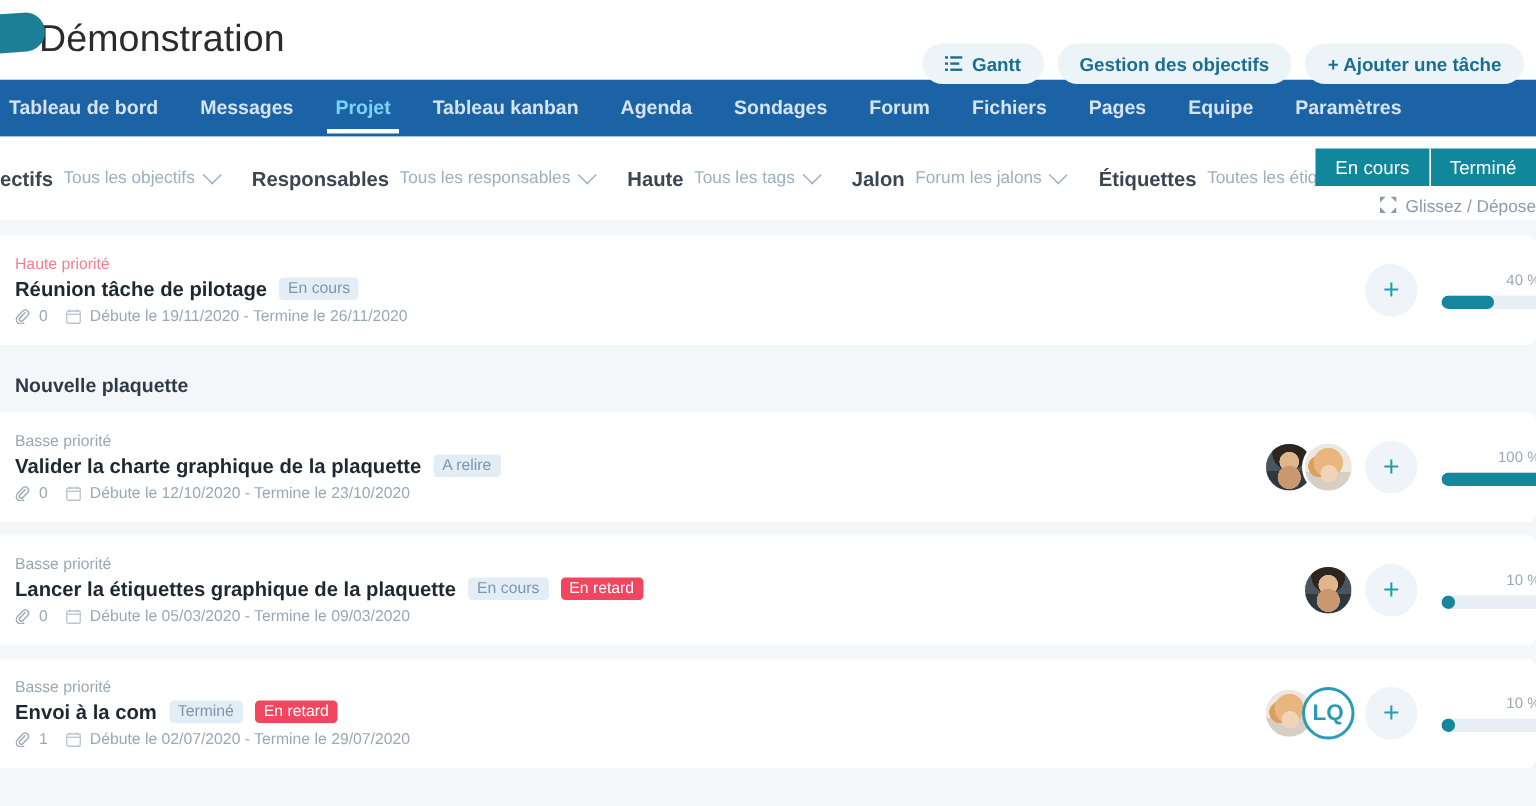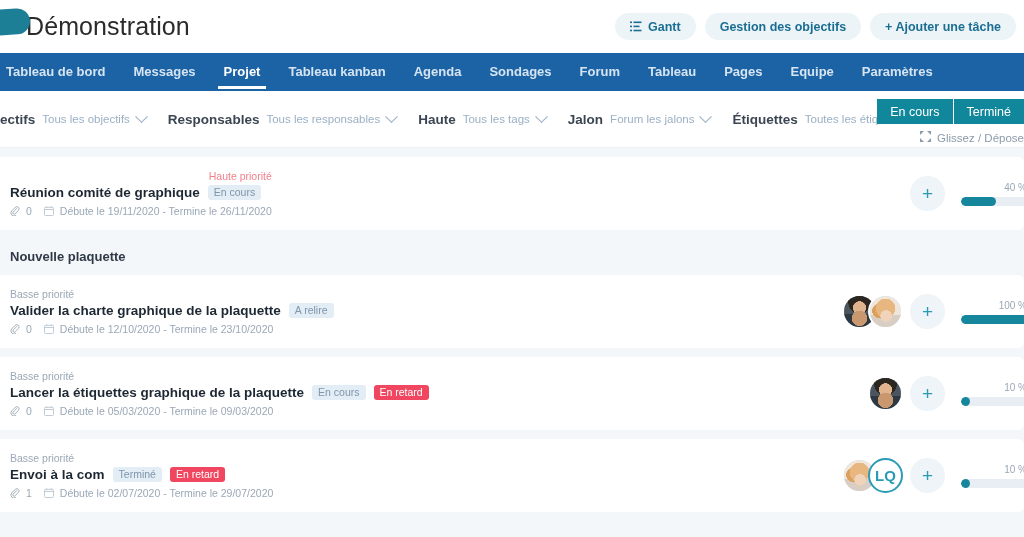--- a/index.html
+++ b/index.html
@@ -32,21 +32,21 @@
   }
   .app-title {
     margin-left: 26px;
     font-size: 25px;
     color: #2b2b2b;
     font-weight: 400;
     letter-spacing: .1px;
   }
   .top-actions {
     position: absolute;
-    right: 8px; top: 0;
+    right: 8px; top: 16px;
     height: 53px;
     display: flex; align-items: center; gap: 9px;
   }
   .pill-btn {
     background: #edf4f7;
     color: #1b6e93;
     border: none;
     border-radius: 20px;
     height: 27px;
     padding: 0 15px;
@@ -72,21 +72,21 @@
     display: flex; align-items: center;
     padding: 0 14px;
     color: #d6e4f2;
     font-size: 13px;
     font-weight: bold;
     cursor: pointer;
     position: relative;
     white-space: nowrap;
   }
   .nav-item:first-child { padding-left: 6px; }
-  .nav-item.active { color: #ffffff; text-align: center; }
+  .nav-item.active { color: #7dd3fc; text-align: center; }
   .nav-item.active:after {
     content:"";
     position:absolute; left:8px; right:8px; bottom:0;
     height:3px; background:#ffffff;
   }
 
   
   .filterbar {
     position: relative;
     height: 57px;
@@ -162,21 +162,21 @@
     height: 73px;
     position: relative;
     display: flex;
     align-items: center;
   }
   .card-left { padding-left: 10px; }
   .priority {
     font-size: 10.5px;
     margin-bottom: 3px;
   }
-  .priority.high { color: #f0808c; text-align: right; }
+  .priority.high { color: #f0808c; }
   .priority.low  { color: #9aa8b6; }
   .title-row {
     display: flex; align-items: center; gap: 8px;
     margin-bottom: 5px;
   }
   .task-title {
     font-size: 13.5px;
     font-weight: bold;
     color: #1d2833;
     cursor: pointer;
@@ -325,21 +325,21 @@
     <div class="nav-item">
       <span>Agenda</span>
     </div>
     <div class="nav-item">
       <span>Sondages</span>
     </div>
     <div class="nav-item">
       <span>Forum</span>
     </div>
     <div class="nav-item">
-      <span>Tableau</span>
+      <span>Fichiers</span>
     </div>
     <div class="nav-item">
       <span>Pages</span>
     </div>
     <div class="nav-item">
       <span>Equipe</span>
     </div>
     <div class="nav-item">
       <span>Paramètres</span>
     </div>
@@ -390,21 +390,21 @@
     </span>
     <span>Glissez / Dépose</span>
   </div>
 </div>
 
 <div class="list" id="tasklist">
     <div class="card">
       <div class="card-left">
         <div class="priority high">Haute priorité</div>
         <div class="title-row">
-          <span class="task-title">Réunion comité de graphique</span>
+          <span class="task-title">Réunion tâche de pilotage</span>
           <span class="badge status">En cours</span>
         </div>
         <div class="meta-row">
           <span class="clip-ico">
             <svg width="10" height="10" viewBox="0 0 10 10">
               <path d="M7 2.2L3.2 6a1.3 1.3 0 0 0 1.9 1.8l3.4-3.5a2.2 2.2 0 0 0-3.1-3.1L1.8 4.8a3 3 0 0 0 4.3 4.3" fill="none" stroke="#9aa8b6" stroke-width="0.9"></path>
             </svg>
           </span>
           <span class="meta-count">0</span>
           <span class="cal-ico">

